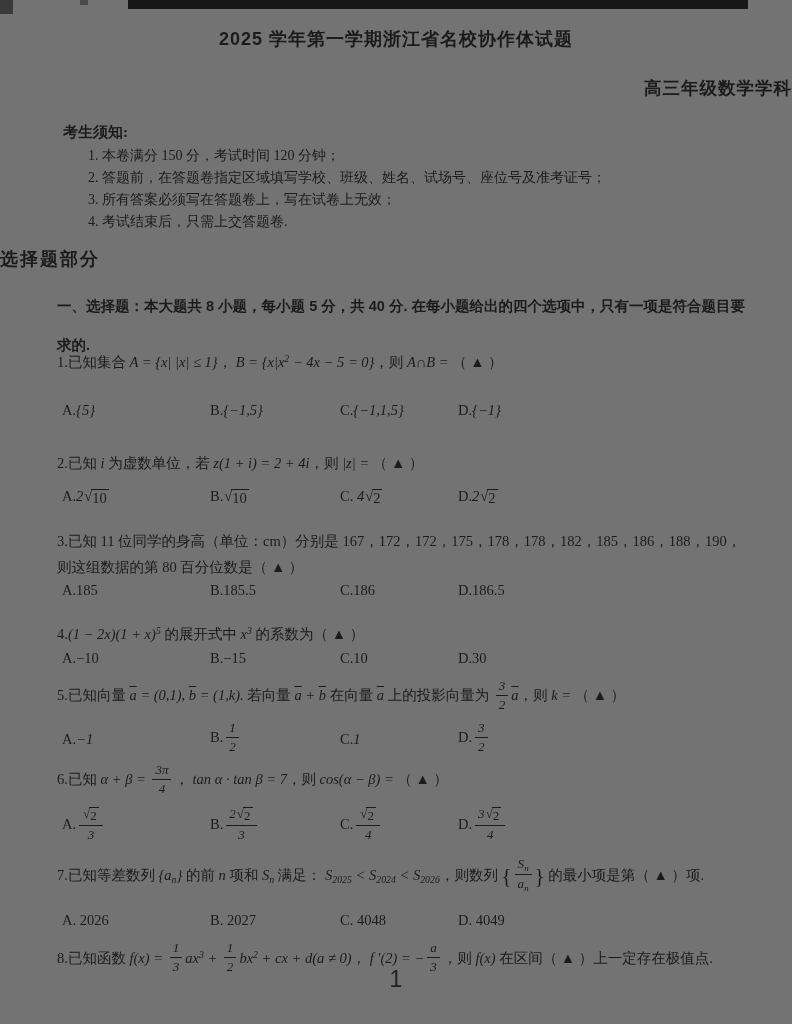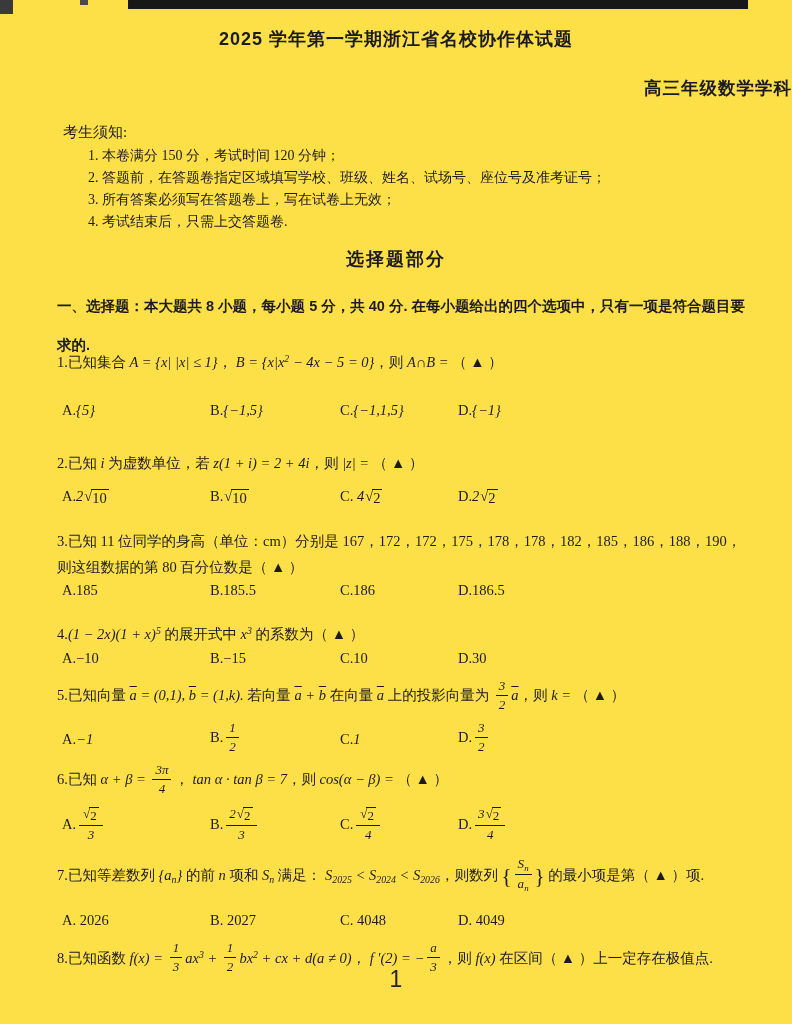--- a/index.html
+++ b/index.html
@@ -1,30 +1,30 @@
 <!DOCTYPE html>
 <html><head>
 <meta charset="utf-8">
 <style>
   html,body{margin:0;padding:0;background:#e9e9e9;}
-  .page{position:relative;width:792px;height:1024px;background:#fde047;overflow:hidden;
+  .page{position:relative;width:792px;height:1024px;background:#737373;overflow:hidden;
         font-family:"Liberation Serif",serif;color:#1b1b1b;}
   
   .scan-bar{position:absolute;top:0;left:128px;width:620px;height:9px;background:#171717;}
   .scan-corner{position:absolute;top:0;left:0;width:13px;height:14px;background:#3a3a3a;}
   .scan-speck{position:absolute;top:0;left:80px;width:8px;height:5px;background:#4a4a4a;}
   
   .title1{position:absolute;top:27px;left:0;width:100%;margin:0;text-align:center;
           font-family:"Liberation Sans",sans-serif;font-size:18px;font-weight:700;letter-spacing:1px;}
   .title2{position:absolute;top:76px;left:0;width:100%;margin:0;text-align:right;
           font-family:"Liberation Sans",sans-serif;font-size:17.5px;font-weight:700;letter-spacing:1px;}
-  .notice-label{position:absolute;left:63px;top:123px;font-size:15px;font-weight:400;}
+  .notice-label{position:absolute;left:63px;top:123px;font-size:15px;font-weight:700;}
   .notice-list{position:absolute;left:88px;top:145px;width:660px;}
   .notice-item{line-height:22px;font-size:14px;}
-  .section-title{position:absolute;top:247px;left:0;width:100%;text-align:center;
+  .section-title{position:absolute;top:247px;left:0;width:100%;
           font-family:"Liberation Sans",sans-serif;font-size:18px;font-weight:700;letter-spacing:2px;}
   .intro{position:absolute;left:57px;top:287px;width:690px;line-height:39px;
          font-family:"Liberation Sans",sans-serif;font-size:14.5px;font-weight:700;}
   
   .stem{position:absolute;left:57px;width:694px;font-size:14.5px;line-height:26px;}
   .opts{position:absolute;left:62px;width:706px;display:grid;
         grid-template-columns:148px 130px 118px 1fr;font-size:14.5px;align-items:center;}
   .opt{white-space:nowrap;}
   .page-number{position:absolute;top:966px;left:0;width:100%;text-align:center;
         font-family:"Liberation Sans",sans-serif;font-size:23px;font-weight:400;color:#222;}

